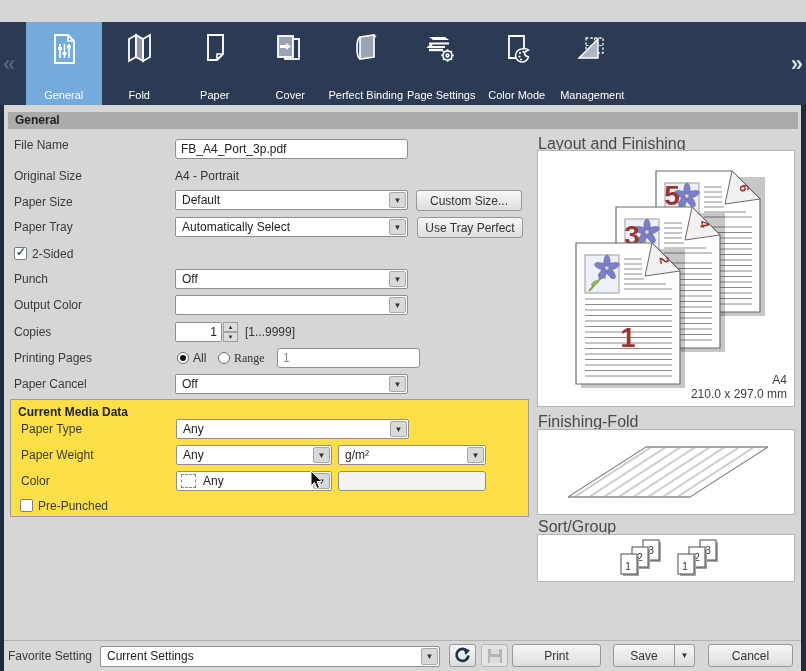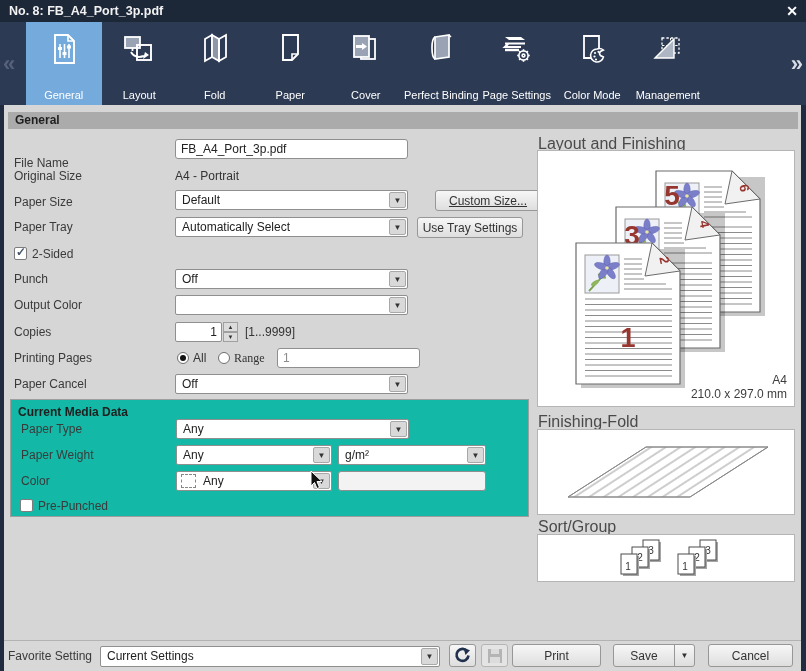--- a/index.html
+++ b/index.html
@@ -48,41 +48,37 @@
   .checkbox.on::after{content:"✓";position:absolute;left:1px;top:-3px;font-size:12px;font-weight:bold;color:#44566b;}
   .radio{position:absolute;width:12px;height:12px;background:#fff;border:1px solid #6f6f6f;border-radius:50%;}
   .radio.on::after{content:"";position:absolute;left:2px;top:2px;width:6px;height:6px;border-radius:50%;background:#111;}
 
   .spin{position:absolute;left:175px;width:63px;height:20px;}
   .spinval{position:absolute;left:0;top:0;width:47px;height:20px;background:#fff;border:1px solid #8f8f8f;border-radius:2px;
     font-size:12px;color:#222;text-align:right;line-height:18px;padding-right:4px;}
   .spinbtns{position:absolute;left:48px;top:0;width:15px;height:20px;display:flex;flex-direction:column;}
   .spinbtn{flex:1;background:#dcdcdc;border:1px solid #a0a0a0;font-size:6px;color:#333;display:flex;align-items:center;justify-content:center;}
 
-  .panel{position:absolute;left:10px;top:399px;width:519px;height:118px;background:#14b8a6;border:1px solid #9e9e9e;}
+  .panel{position:absolute;left:10px;top:399px;width:519px;height:118px;background:#fde047;border:1px solid #9e9e9e;}
   .panel .flabel{line-height:20px;}
 
   .pv-label{position:absolute;left:538px;font-size:16px;color:#4a4a4a;}
   .pv-box{position:absolute;left:537px;width:258px;background:#fff;border:1px solid #b5b5b5;}
   .pv-size{position:absolute;right:7px;text-align:right;font-size:12px;color:#3d3d3d;line-height:14px;}
 
   .footer{position:absolute;left:0;top:640px;width:806px;height:38px;background:#d8d8d8;border-top:1px solid #b2b2b2;}
   .f-label{position:absolute;left:8px;top:0;line-height:30px;font-size:12px;color:#3a3a3a;}
 
   .cursor{position:absolute;left:310px;top:470px;z-index:50;pointer-events:none;}
 </style>
 </head>
 <body>
 
 <div class="window">
 
-  <div class="titlebar">
-    <span>No. 8: FB_A4_Port_3p.pdf</span>
-    <span class="close-x">✕</span>
-  </div>
 
   <div class="toolbar">
     <div class="chev left">«</div>
     <div class="tabs">
 
       <div class="tab on">
         <svg width="36" height="36" viewBox="0 0 36 36">
           <path d="M9,4 h13 l6,6 v22 h-19 z" fill="none" stroke="#fff" stroke-width="1.9"></path>
           <path d="M22,4 v6 h6" fill="none" stroke="#fff" stroke-width="1.6"></path>
           <g stroke="#fff" stroke-width="1.6">
@@ -92,30 +88,20 @@
             </g>
           <g fill="#fff">
               <rect x="12" y="16" width="4" height="3"></rect>
               <rect x="16.5" y="21" width="4" height="3"></rect>
               <rect x="21" y="14.5" width="4" height="3"></rect>
             </g>
         </svg>
         <div class="tlabel">General</div>
       </div>
 
-      <div class="tab">
-        <svg width="36" height="36" viewBox="0 0 36 36">
-          <rect x="4" y="6" width="15" height="11" fill="#9aa3b4" stroke="#fff" stroke-width="1.8"></rect>
-          <line x1="11.5" y1="17" x2="11.5" y2="20" stroke="#fff" stroke-width="1.8"></line>
-          <rect x="16" y="14" width="14" height="15" fill="none" stroke="#fff" stroke-width="1.9"></rect>
-          <path d="M10,21 q4,7 13,4" fill="none" stroke="#fff" stroke-width="2"></path>
-          <polygon points="24,21 28,24 22,28" fill="#fff"></polygon>
-        </svg>
-        <div class="tlabel">Layout</div>
-      </div>
 
 
       <div class="tab">
         <svg width="36" height="36" viewBox="0 0 36 36">
           <path d="M8,8 L15,4 V26 L8,30 Z" fill="none" stroke="#fff" stroke-width="1.8"></path>
           <path d="M15,4 L22,8 V30 L15,26 Z" fill="#8e97a9" stroke="#fff" stroke-width="1.8"></path>
           <path d="M22,8 L29,4 V26 L22,30 Z" fill="none" stroke="#fff" stroke-width="1.8"></path>
         </svg>
         <div class="tlabel">Fold</div>
       </div>
@@ -196,39 +182,39 @@
 
     </div>
     <div class="chev right">»</div>
   </div>
 
   <div class="sideborder" style="left:0;top:105px;width:4px;height:566px;"></div>
   <div class="sideborder" style="right:0;top:105px;width:5px;height:566px;"></div>
 
   <div class="sechdr" style="top:112px;">General</div>
 
-  <div class="flabel" style="top:153px;">File Name</div>
+  <div class="flabel" style="top:135px;">File Name</div>
   <input class="tinput" style="left: 175px; top: 139px; width: 233px;" value="FB_A4_Port_3p.pdf">
 
   <div class="flabel" style="top:166px;">Original Size</div>
   <div class="fvalue" style="left:175px;top:166px;">A4 - Portrait</div>
 
   <div class="flabel" style="top:180px;margin-top:12px;">Paper Size</div>
   <div class="dd" style="left:175px;top:190px;width:233px;">
     <span class="dd-val">Default</span>
     <span class="dd-btn">▼</span>
   </div>
-  <div class="btn" style="left:435px;top:190px;width:106px;height:21px;text-decoration:underline;">Custom Size...</div>
+  <div class="btn" style="left:416px;top:190px;width:106px;height:21px;">Custom Size...</div>
 
   <div class="flabel" style="top:217px;">Paper Tray</div>
   <div class="dd" style="left:175px;top:217px;width:233px;">
     <span class="dd-val">Automatically Select</span>
     <span class="dd-btn">▼</span>
   </div>
-  <div class="btn" style="left:417px;top:217px;width:106px;height:21px;">Use Tray Settings</div>
+  <div class="btn" style="left:417px;top:217px;width:106px;height:21px;">Use Tray Perfect</div>
 
   <div class="checkbox on" style="left:14px;top:247px;"></div>
   <div class="flabel" style="left:32px;top:244px;">2-Sided</div>
 
   <div class="flabel" style="top:269px;">Punch</div>
   <div class="dd" style="left:175px;top:269px;width:233px;">
     <span class="dd-val">Off</span>
     <span class="dd-btn">▼</span>
   </div>
 

